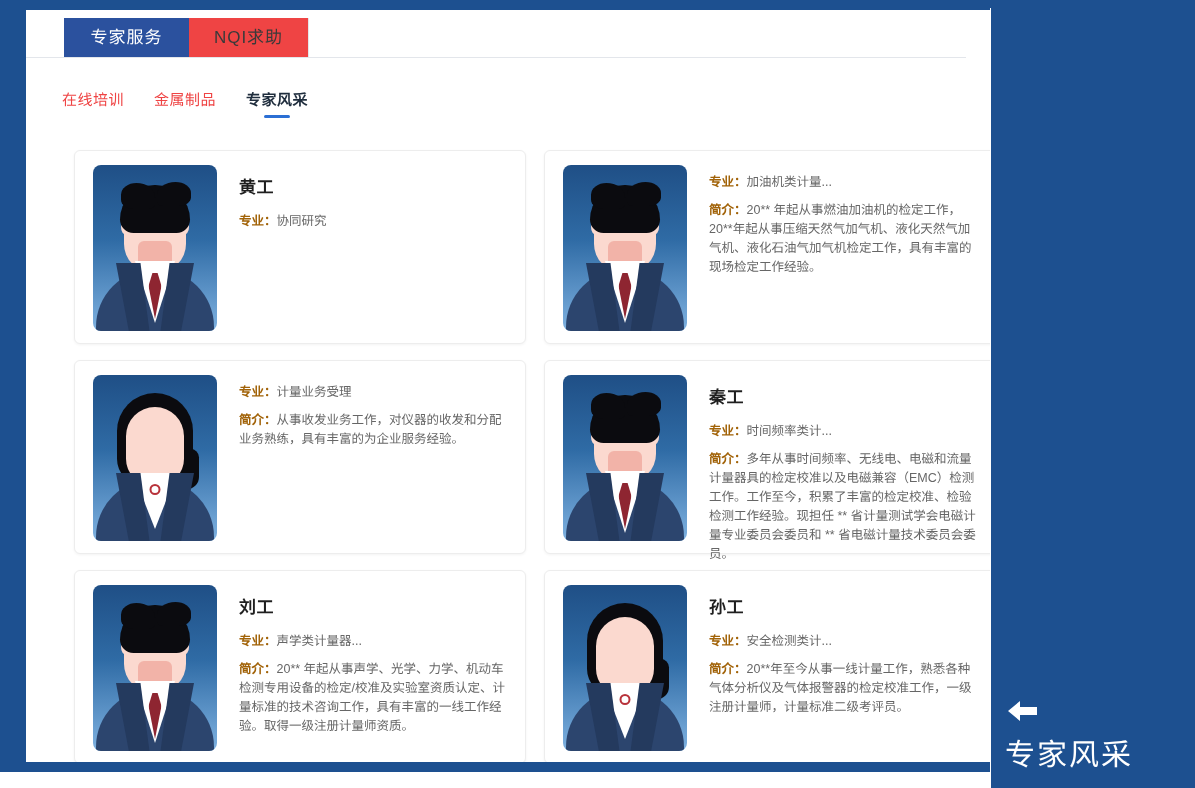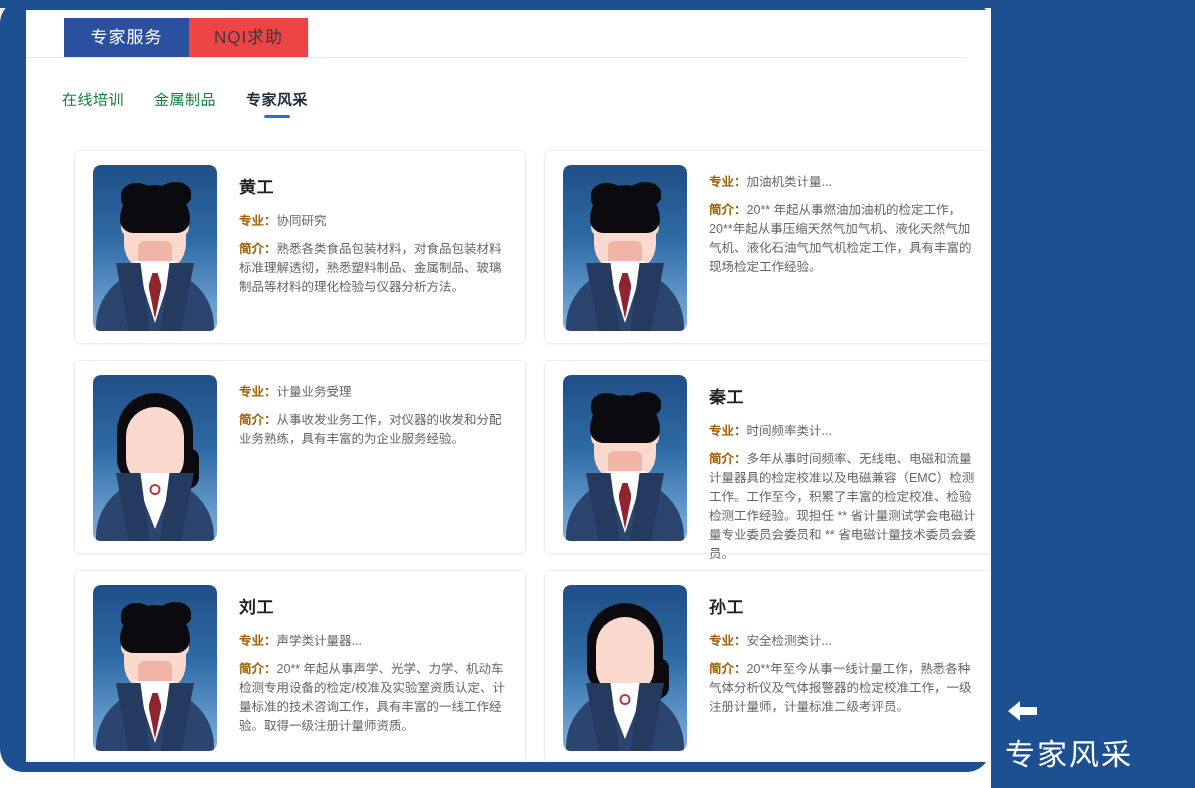--- a/index.html
+++ b/index.html
@@ -19,21 +19,20 @@
   
   #app-frame {
     position: absolute;
     left: 0;
     top: 0;
     width: 990px;
     height: 772px;
     background: #1d5090;
     box-sizing: border-box;
     padding: 10px 0 10px 26px;
-    border-radius: 23px;
   }
   #page-surface {
     position: relative;
     width: 964px;
     height: 752px;
     background: #ffffff;
     box-sizing: border-box;
     overflow: hidden;
   }
 
@@ -78,21 +77,21 @@
     position: absolute;
     left: 36px;
     top: 78px;
     height: 34px;
     display: flex;
     align-items: flex-start;
   }
   .subtab {
     position: relative;
     font-size: 15px;
-    color: #15803d;
+    color: #ef4444;
     margin-right: 30px;
     padding-bottom: 9px;
     cursor: pointer;
     letter-spacing: 0.5px;
     white-space: nowrap;
   }
   .subtab.active {
     color: #1f2d3d;
     font-weight: bold;
   }
@@ -405,23 +404,20 @@
           <div class="av-collar"></div>
           <div class="av-lapel-l"></div>
           <div class="av-lapel-r"></div>
           <div class="av-tie"></div>
         </div>
         <div class="card-body">
           <div class="expert-name">黄工</div>
           <div class="field-row">
             <span class="field-label">专业：</span><span>协同研究</span>
           </div>
-          <div class="field-row desc">
-            <span class="field-label">简介：</span><span>熟悉各类食品包装材料，对食品包装材料标准理解透彻，熟悉塑料制品、金属制品、玻璃制品等材料的理化检验与仪器分析方法。</span>
-          </div>
         </div>
       </div>
 
       <div class="expert-card">
         <div class="avatar">
           <div class="av-ear-l"></div>
           <div class="av-ear-r"></div>
           <div class="av-face"></div>
           <div class="av-hair-m"></div>
           <div class="av-hair-m2"></div>

